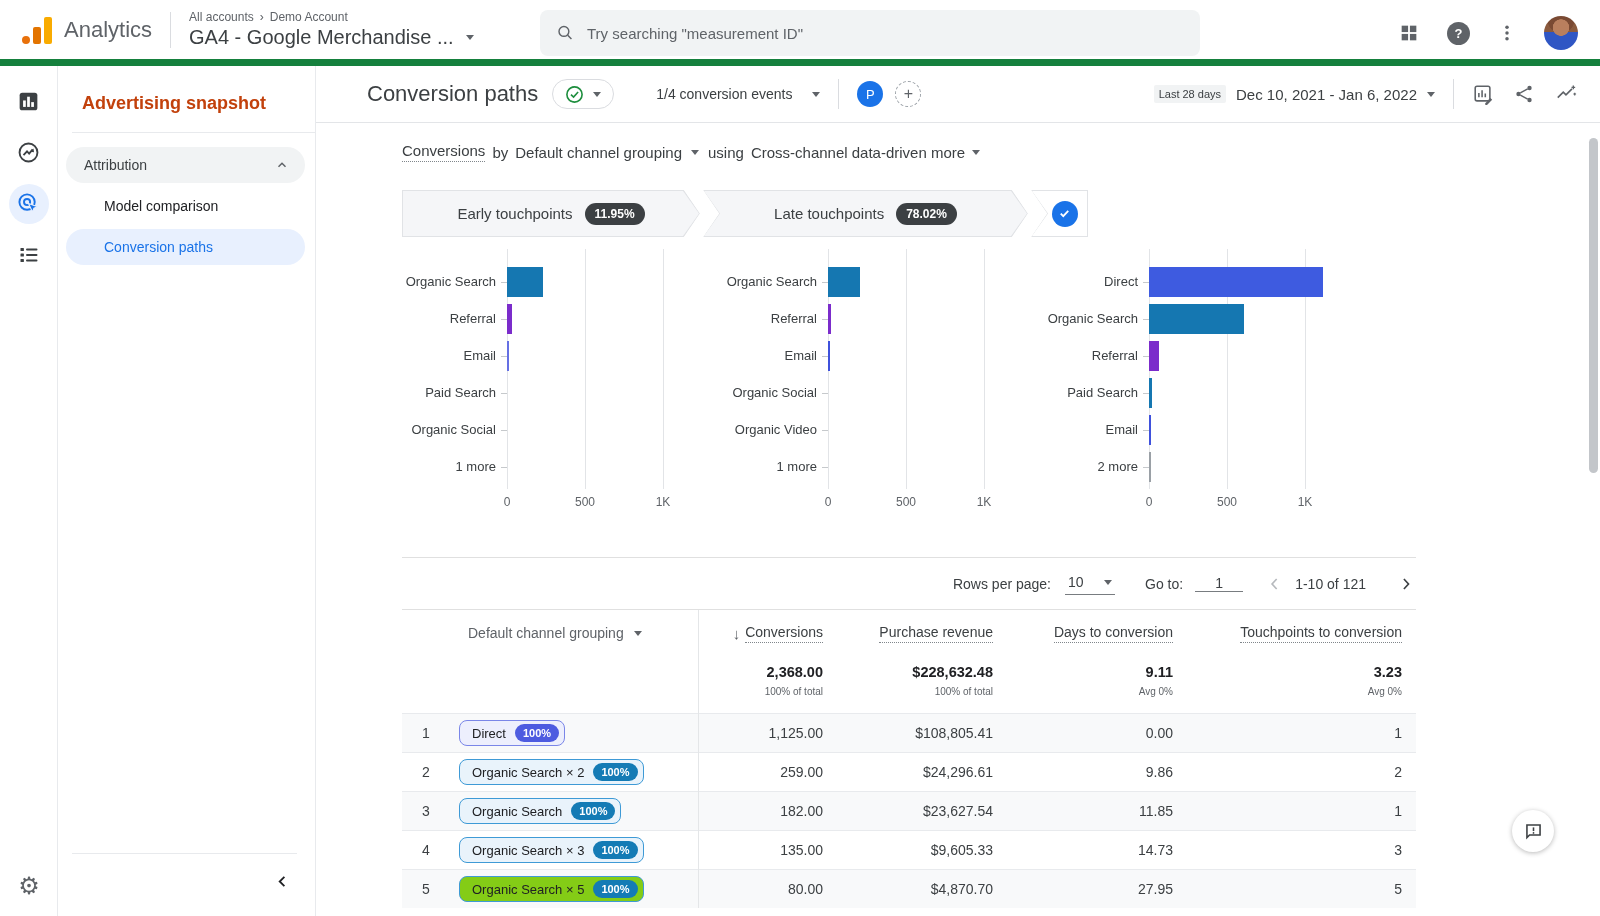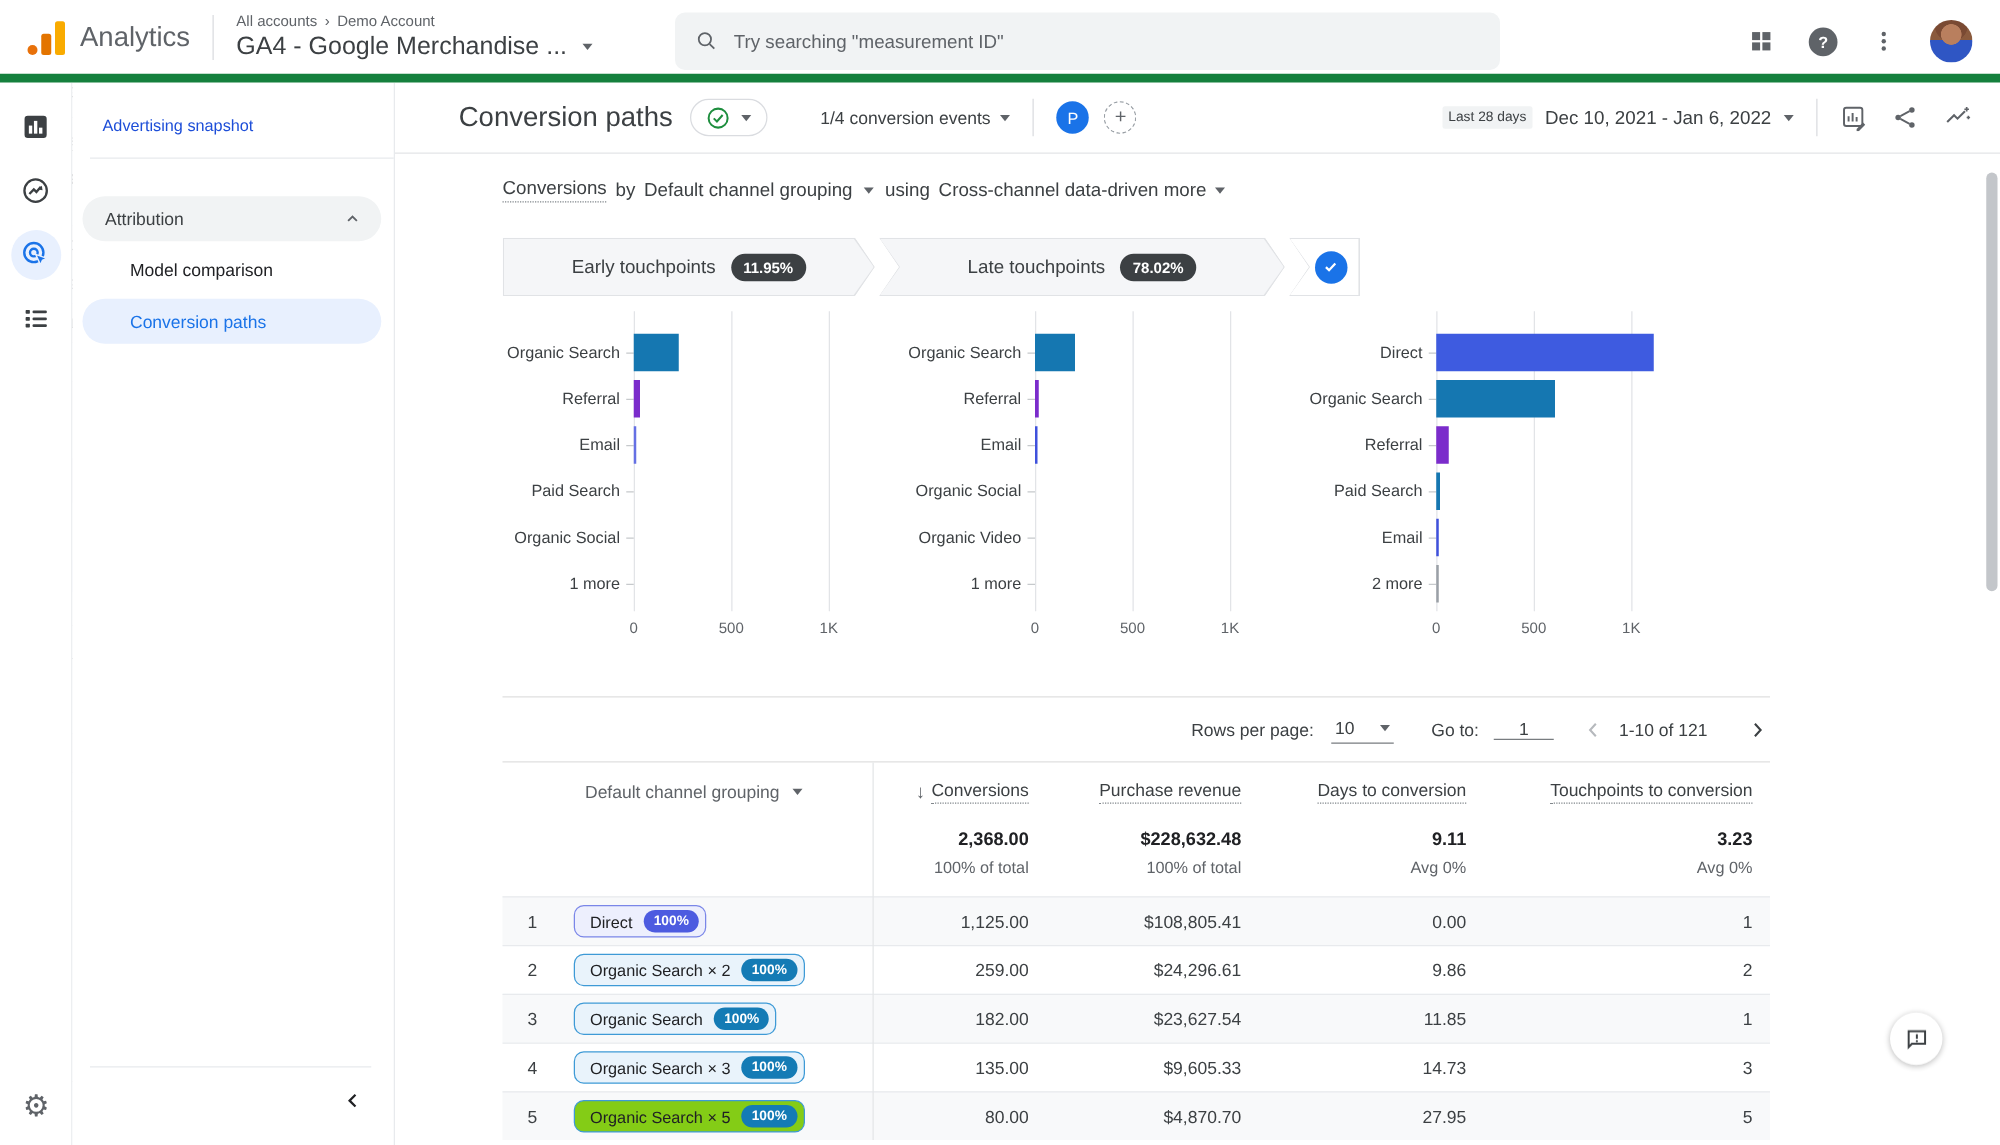--- a/index.html
+++ b/index.html
@@ -39,39 +39,39 @@
     border-right:1px solid #e8eaed; z-index:9; display:flex; flex-direction:column; align-items:center; padding-top:10px; }
   .rail-item { width:58px; height:51px; display:flex; align-items:center; justify-content:center; }
   .rail-active-bg { width:40px; height:40px; border-radius:50%; background:#e8f0fe;
     display:flex; align-items:center; justify-content:center; }
   .gear { position:absolute; bottom:16px; left:0; width:58px; text-align:center;
     font-size:24px; color:#5f6368; }
 
   
   .sidebar { position:fixed; top:66px; left:58px; bottom:0; width:258px; background:#fff;
     border-right:1px solid #e8eaed; z-index:9; }
-  .sb-title { padding:27px 0 18px 24px; font-size:13px; color:#1d4ed8; }
+  .sb-title { padding:27px 0 18px 24px; font-size:18px; color:#c2410c;font-weight:bold; }
   .sb-div { border-top:1px solid #e8eaed; margin-left:14px; }
-  .sb-section { margin:30px 10px 0 8px; height:36px; background:#f1f3f4; border-radius:18px;
+  .sb-section { margin:14px 10px 0 8px; height:36px; background:#f1f3f4; border-radius:18px;
     display:flex; align-items:center; justify-content:space-between; padding:0 16px 0 18px;
     font-size:14px; color:#3c4043; }
   .sb-item { height:36px; display:flex; align-items:center; padding-left:38px; font-size:14px;
     color:#202124; margin:5px 10px 0 8px; border-radius:18px; }
   .sb-item.active { background:#e8f0fe; color:#1a73e8; }
   .sb-bottom-div { position:absolute; bottom:62px; left:14px; right:18px; border-top:1px solid #e8eaed; }
   .sb-collapse { position:absolute; bottom:22px; right:24px; }
 
   
   .main { position:fixed; top:66px; left:316px; right:0; bottom:0; background:#fff; }
   .m-head { height:57px; border-bottom:1px solid #e3e5e8; display:flex; align-items:center;
     padding-left:51px; position:relative; }
   .m-title { font-size:22px; color:#3c4043; }
   .check-pill { margin-left:14px; height:30px; border:1px solid #dadce0; border-radius:16px;
     display:flex; align-items:center; gap:9px; padding:0 12px; }
-  .events { margin-left:42px; display:flex; gap:8px; align-items:center; font-size:14px; color:#3c4043; }
+  .events { margin-left:42px; display:flex; gap:20px; align-items:center; font-size:14px; color:#3c4043; }
   .vdiv { width:1px; height:30px; background:#dadce0; margin:0 18px; }
   .p-avatar { width:26px; height:26px; border-radius:50%; background:#1a73e8; color:#fff;
     font-size:13px; display:flex; align-items:center; justify-content:center; }
   .add-user { width:26px; height:26px; border-radius:50%; border:1px dashed #9aa0a6; color:#5f6368;
     display:flex; align-items:center; justify-content:center; font-size:16px; margin-left:12px; }
   .m-right { position:absolute; right:22px; display:flex; align-items:center; }
   .range-badge { font-size:11px; color:#3c4043; background:#f1f3f4; padding:3px 5px; border-radius:2px; }
   .date { font-size:15px; color:#3c4043; margin:0 10px 0 10px; }
   .m-icons { display:flex; align-items:center; gap:19px; }
 
@@ -129,21 +129,21 @@
   .t-head, .t-totals, .t-row { display:grid; grid-template-columns:296px 125px 170px 180px 243px; }
   .t-head { height:46px; align-items:center; }
   .t-dim { padding-left:66px; color:#5f6368; font-size:14px; display:flex; align-items:center; gap:10px; }
   .t-metric { justify-self:end; font-size:14px; color:#3c4043; display:flex; align-items:center; gap:5px; }
   .t-metric.last { padding-right:14px; }
   .sort-arrow { color:#5f6368; font-size:15px; }
   .t-totals { padding:8px 0 16px; }
   .t-total-cell { justify-self:end; text-align:right; }
   .t-total-cell.last { padding-right:14px; }
   .t-total-val { font-size:14.5px; font-weight:bold; color:#202124; }
-  .t-total-sub { font-size:13px; color:#5f6368; margin-top:6px; }
+  .t-total-sub { font-size:10px; color:#5f6368; margin-top:6px; }
   .t-row { height:39px; align-items:center; border-top:1px solid #e8eaed; font-size:14px; color:#3c4043; }
   .t-row.alt { background:#f8f9fa; }
   .t-first { display:flex; align-items:center; padding-left:20px; }
   .t-idx { width:22px; }
   .pill { display:inline-flex; align-items:center; height:26px; border-radius:8px;
     padding:0 5px 0 12px; font-size:13px; color:#202124; border:1px solid; gap:9px; margin-left:15px; }
   .pill-badge { height:18px; border-radius:9px; padding:0 8px; font-size:11px; font-weight:bold;
     color:#fff; display:flex; align-items:center; }
   .t-num { justify-self:end; }
   .t-num.t-last { padding-right:14px; }

